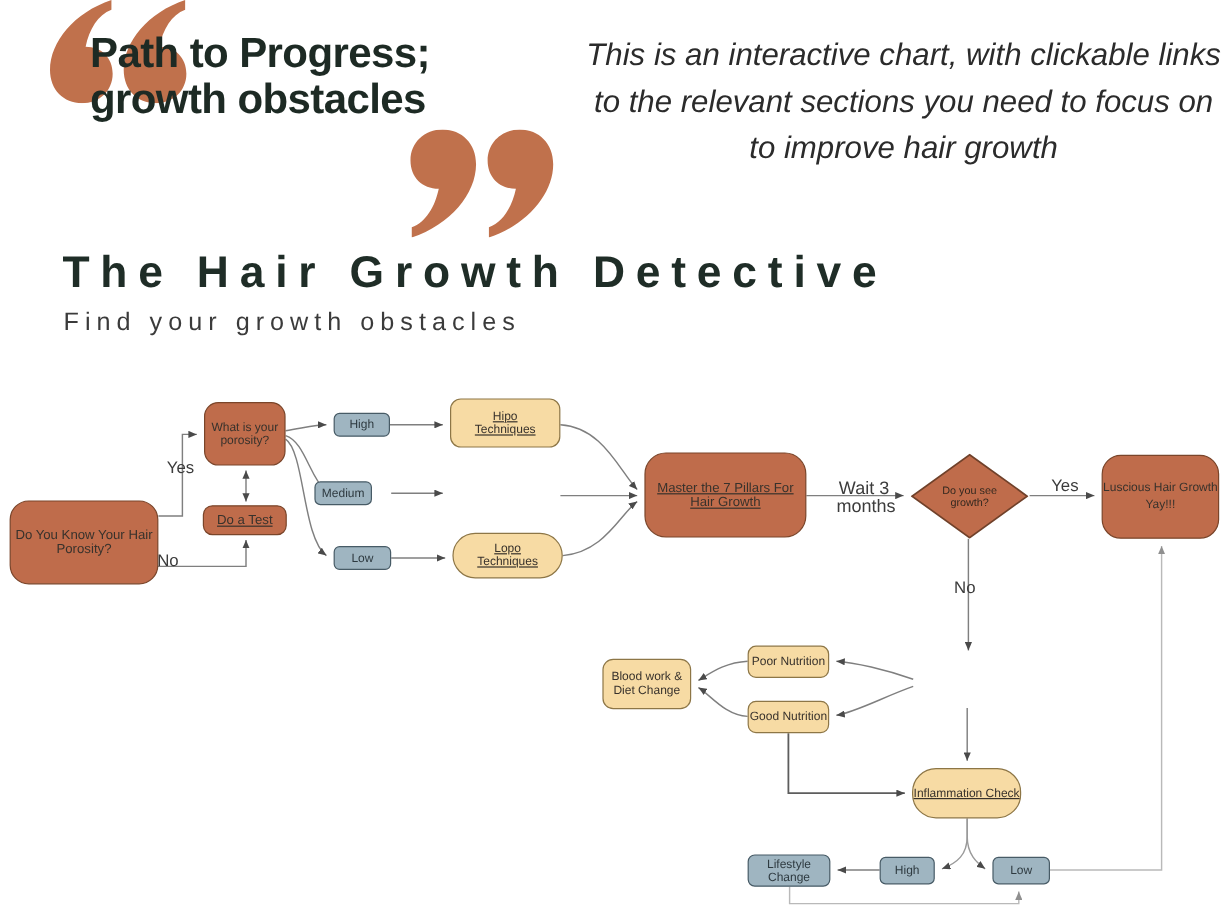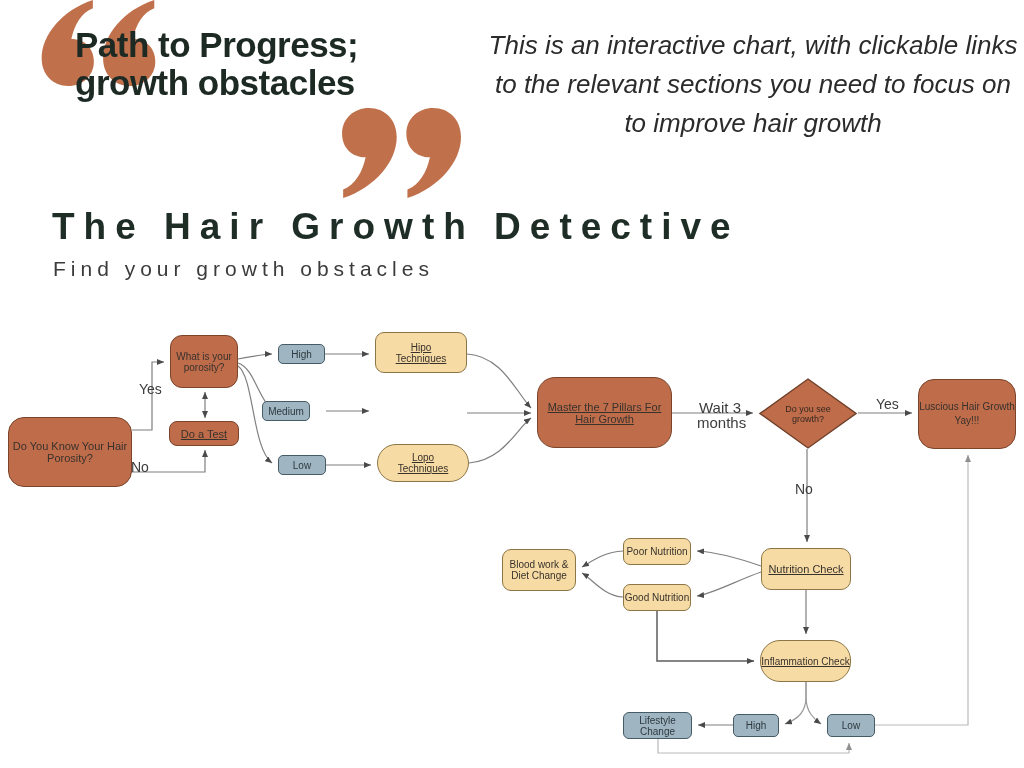--- a/index.html
+++ b/index.html
@@ -178,23 +178,20 @@
     <div class="dlabel">Do you see growth?</div>
   </div>
 
   <div class="node orange n-luscious">
     <span>
       <span class="blk nowrap">Luscious Hair Growth</span>
       <span class="blk">Yay!!!</span>
     </span>
   </div>
 
-  <div class="node cream n-nut">
-    <span class="link nowrap">Nutrition Check</span>
-  </div>
 
   <div class="node cream n-poor">
     <span class="nowrap">Poor Nutrition</span>
   </div>
 
   <div class="node cream n-good">
     <span class="nowrap">Good Nutrition</span>
   </div>
 
   <div class="node cream n-blood">

